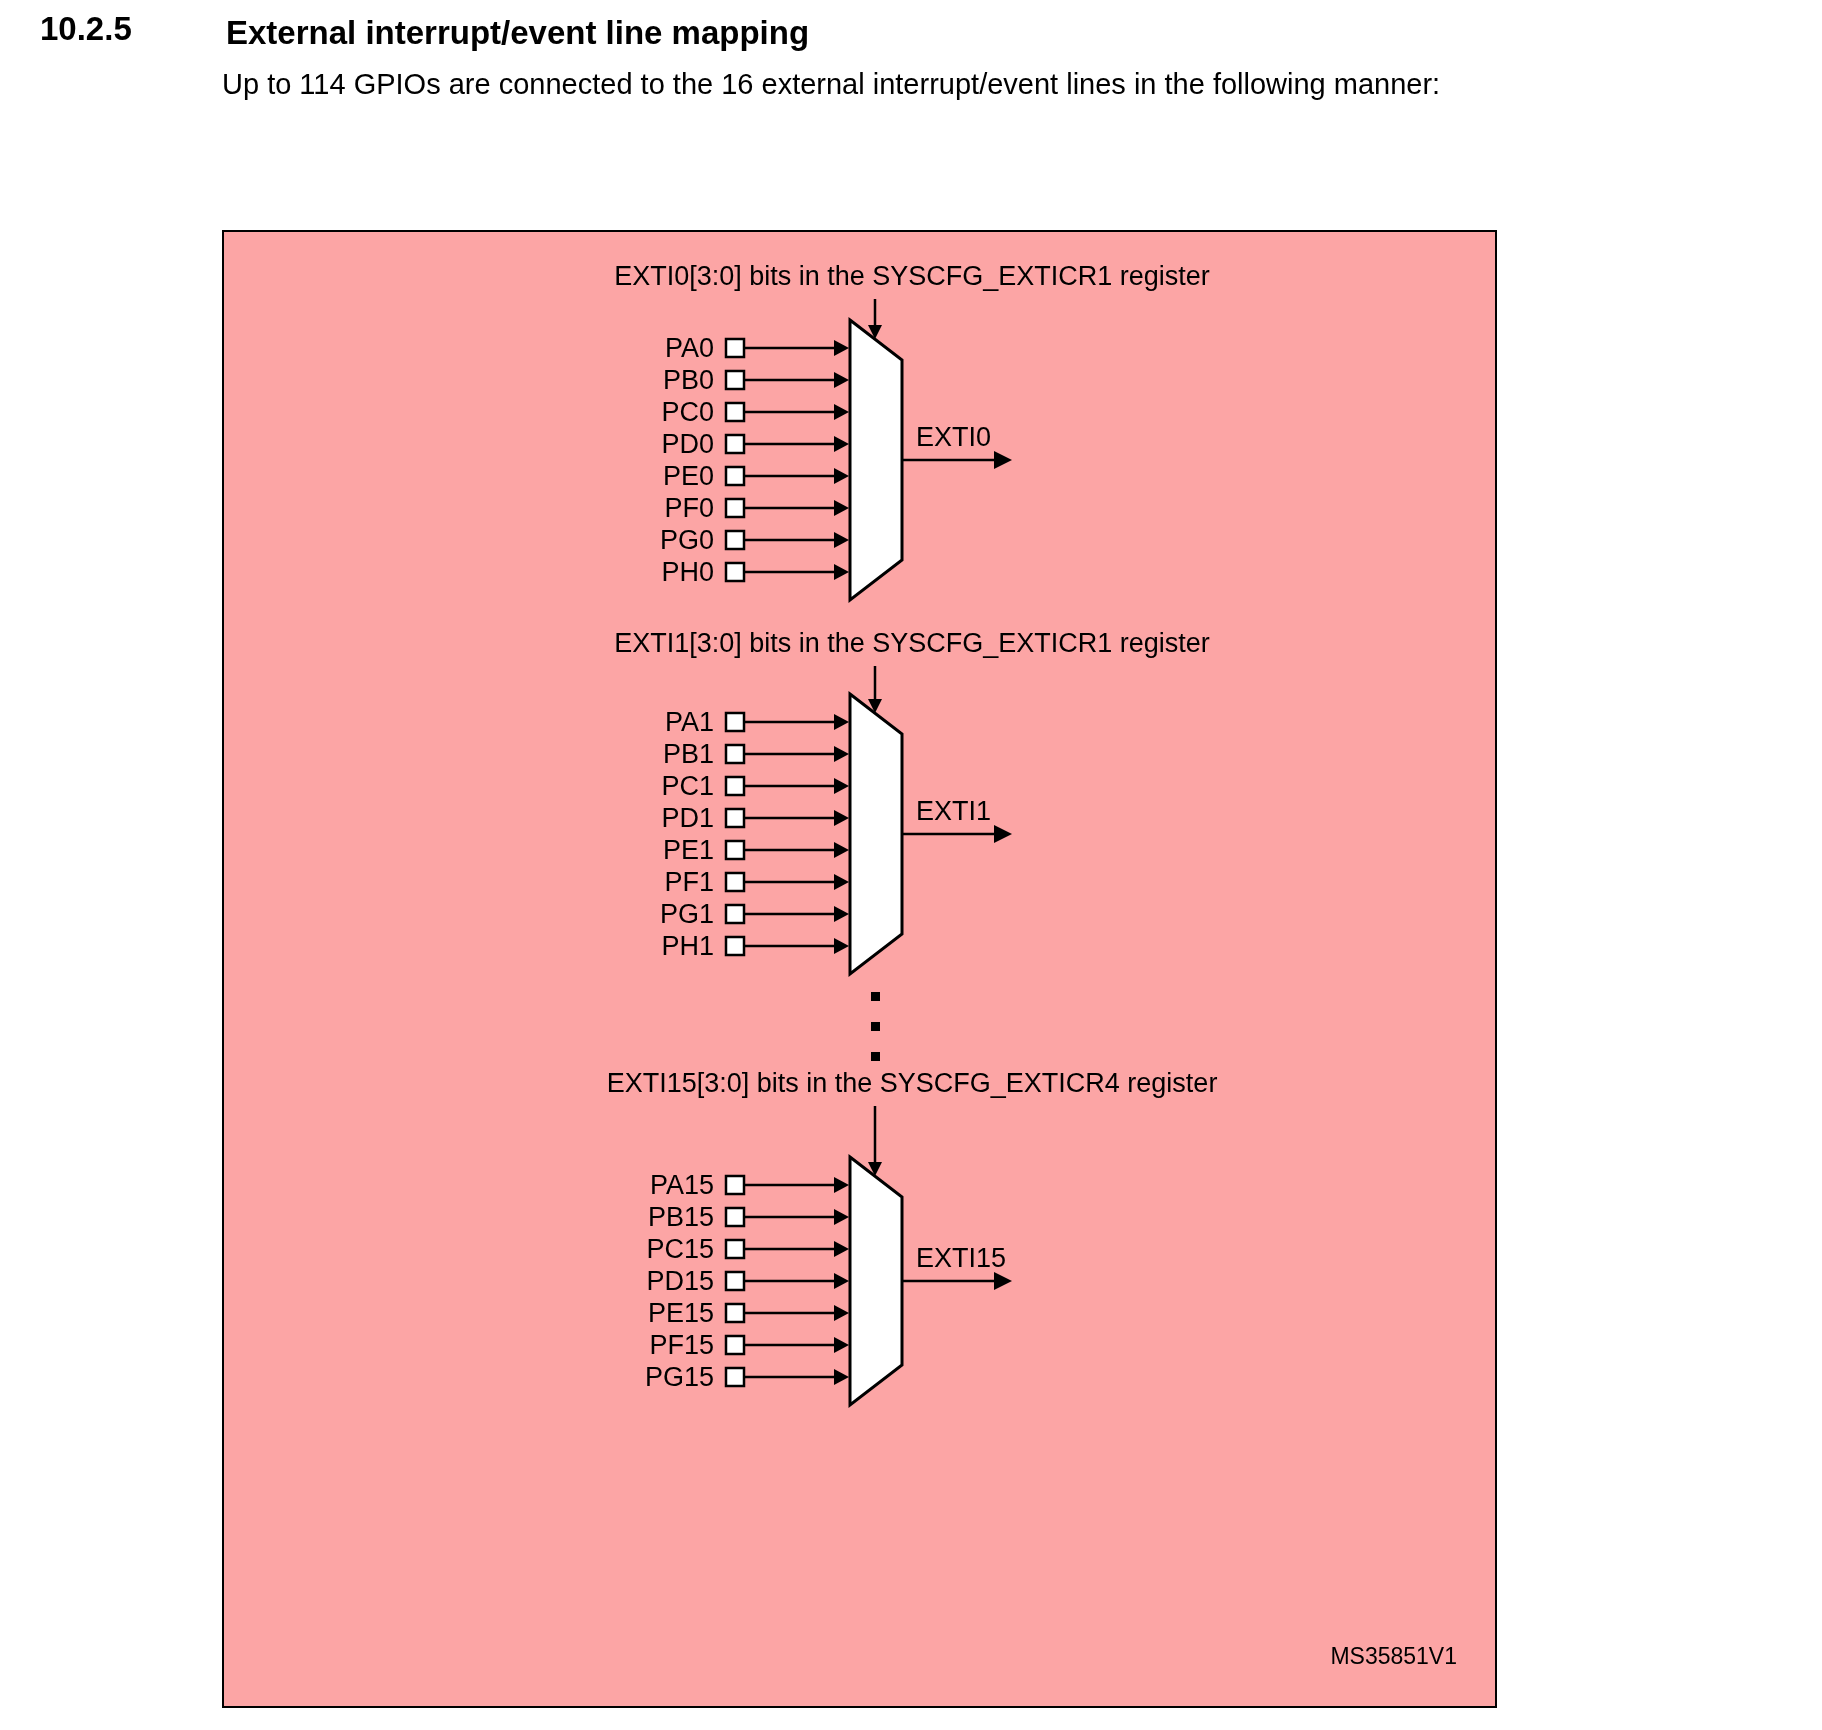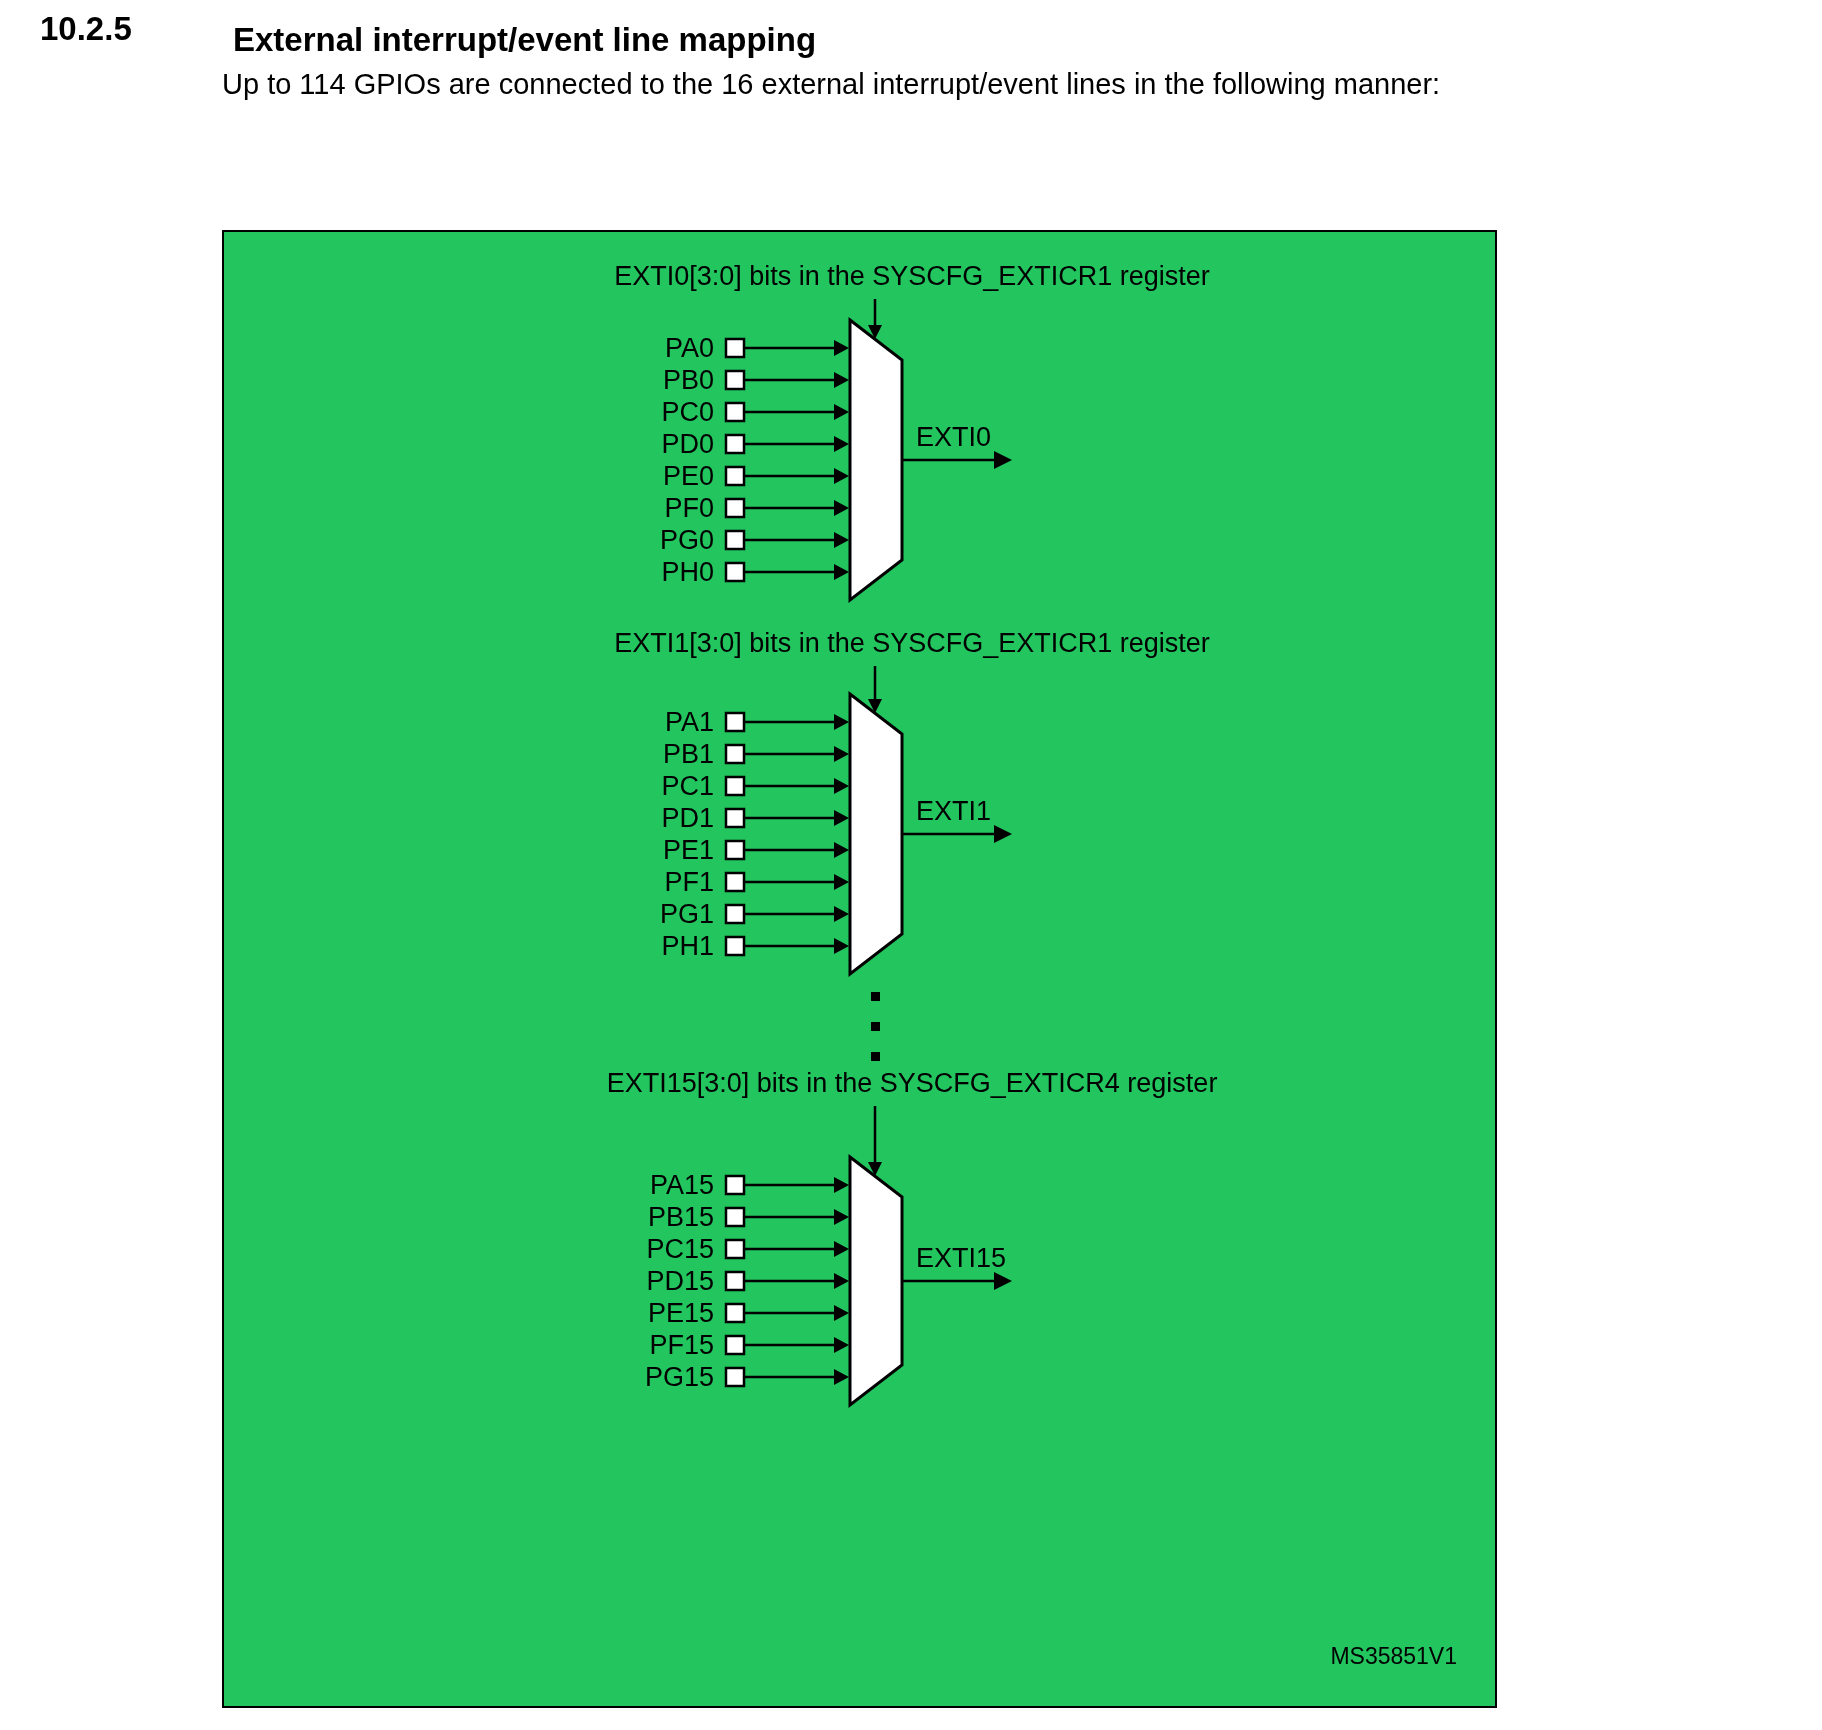--- a/index.html
+++ b/index.html
@@ -11,35 +11,35 @@
     color: #000000;
     font-family: "Liberation Sans", sans-serif;
     overflow: hidden;
   }
   .section-number {
     position: absolute; left: 40px; top: 10px;
     font-size: 33px; font-weight: bold;
   }
   .section-title {
     position: absolute; left: 222px; top: 10px;
-    font-size: 33px; font-weight: bold; margin: 11px;
+    font-size: 33px; font-weight: bold; margin: 4px;
   }
   .body-text {
     position: absolute; left: 222px; top: 64px; width: 1230px;
     font-size: 29px; line-height: 40px; margin: 0;
   }
   .figure-caption {
     position: absolute; left: 222px; top: 184px; width: 1275px;
     text-align: center; font-size: 29px; font-weight: bold;
   }
   .figure-box {
     position: absolute; left: 222px; top: 230px;
     width: 1275px; height: 1478px;
     border: 2px solid #000000; box-sizing: border-box;
-    background: #22c55e;
+    background: #fca5a5;
   }
   .figure-box svg { display: block; }
   svg text { font-family: "Liberation Sans", sans-serif; fill: #000000; }
   .fig-code {
     position: absolute; right: 38px; bottom: 36px;
     font-size: 23px;
   }
 </style>
 </head>
 <body>

